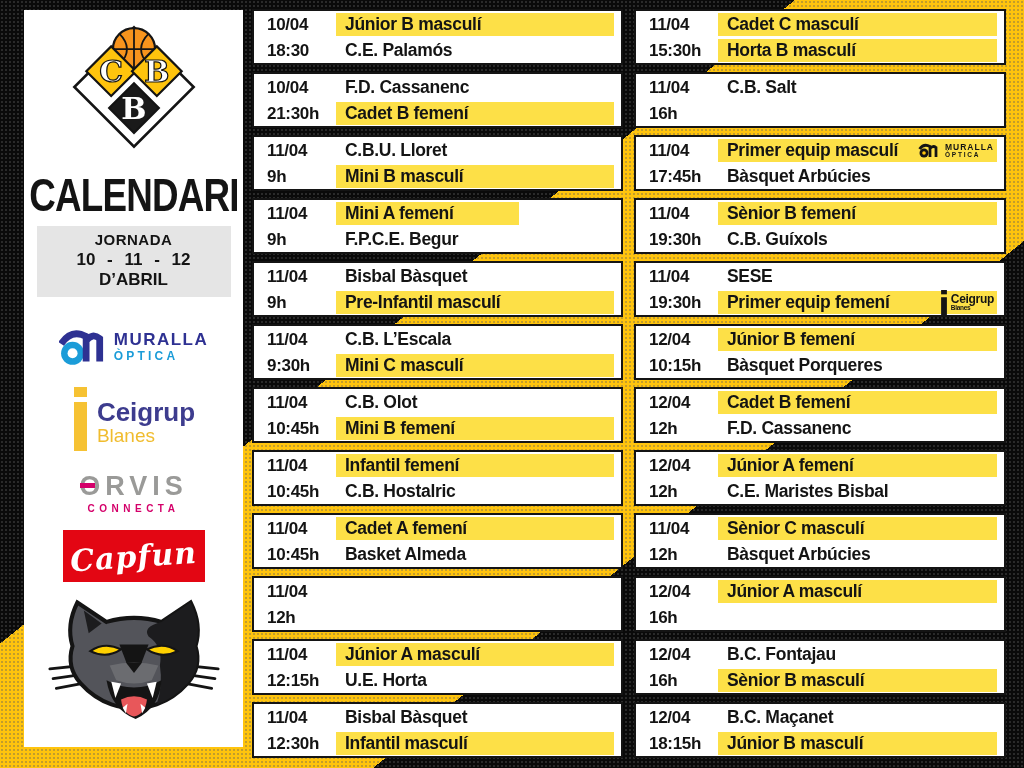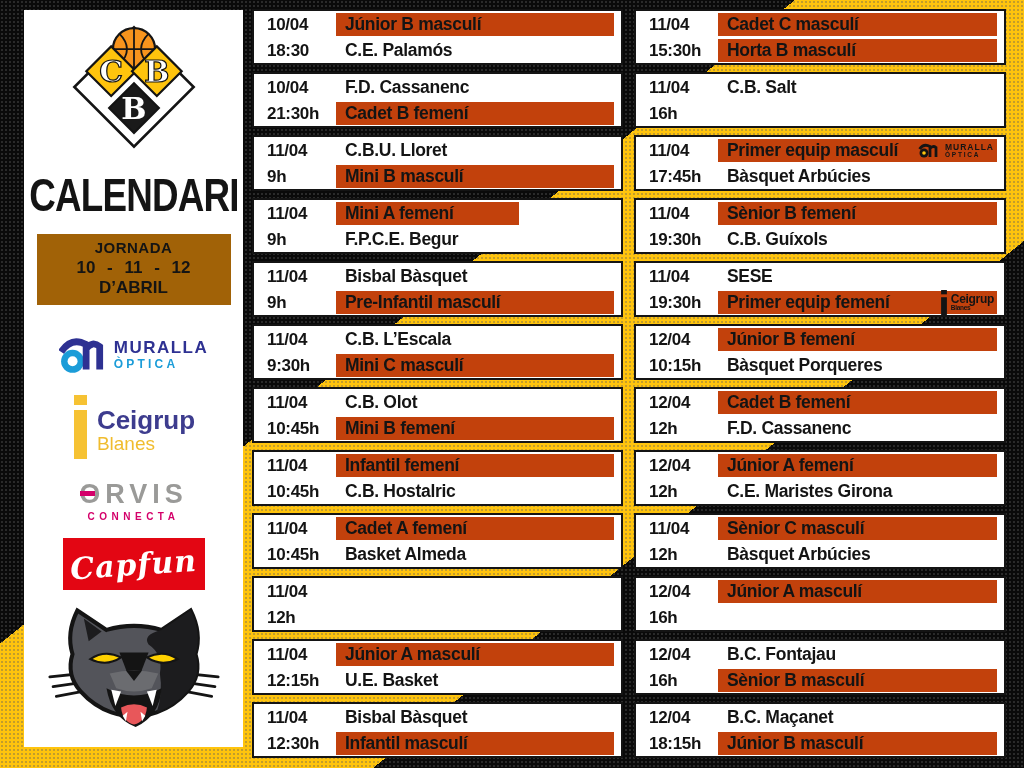--- a/index.html
+++ b/index.html
@@ -27,21 +27,21 @@
   .sidebar {
     position:absolute; left:24px; top:10px; width:219px; height:737px;
     background:#fff; display:flex; flex-direction:column; align-items:center;
   }
   .crest { margin-top:12px; }
   .calendari {
     margin-top:16px; font-size:46px; font-weight:bold; color:#141414;
     letter-spacing:-1px; transform:scaleX(.80); transform-origin:center; white-space:nowrap;
   }
   .jornada {
-    margin-top:12px; background:#a16207; width:194px; text-align:center;
+    margin-top:4px; background:#e5e5e5; width:194px; text-align:center;
     padding:5px 0 7px; color:#141414;
   }
   .jornada .j1 { display:block; font-size:15px; font-weight:bold; letter-spacing:.5px; }
   .jornada .j2 { display:block; font-size:17px; font-weight:bold; word-spacing:7px; margin-top:2px; }
 
   .sponsor { display:flex; align-items:center; justify-content:center; }
   .sp-muralla { margin-top:30px; gap:7px; }
   .mur-txt { display:flex; flex-direction:column; line-height:1.1; }
   .mur-name { color:#2e3192; font-weight:bold; font-size:17px; letter-spacing:1.5px; }
   .mur-sub  { color:#1b9cd8; font-size:12px; font-weight:bold; letter-spacing:3.2px; }
@@ -74,21 +74,21 @@
   }
   .when {
     width:82px; padding-left:13px; display:flex; flex-direction:column; gap:3px;
     font-size:17px; font-weight:bold; color:#141414; line-height:23px; letter-spacing:-.3px;
   }
   .teams { flex:1; display:flex; flex-direction:column; gap:3px; padding-right:7px; }
   .team {
     height:23px; display:flex; align-items:center; padding-left:9px;
     font-size:17.5px; font-weight:bold; color:#141414; letter-spacing:-.3px; white-space:nowrap;
   }
-  .team.hl { background:#c2410c; }
+  .team.hl { background:#fde047; }
   .team.short { width:66%; }
 
   .badge { margin-left:auto; display:flex; align-items:center; gap:3px; padding-right:3px; }
   .btxt { display:flex; flex-direction:column; line-height:1; color:#141414; }
   .badge-muralla .b1 { font-size:8.5px; font-weight:bold; letter-spacing:1px; }
   .badge-muralla .b2 { font-size:6.5px; font-weight:bold; letter-spacing:1.8px; }
   .badge-ceigrup .b1 { font-size:12px; font-weight:bold; }
   .badge-ceigrup .b2 { font-size:6.5px; font-weight:bold; }
 </style>
 </head>
@@ -315,21 +315,21 @@
     <div class="card">
     <div class="when">
       <span class="date">11/04</span>
       <span class="time">12:15h</span>
     </div>
     <div class="teams">
         <div class="team hl">
           <span class="tname">Júnior A masculí</span>
         </div>
         <div class="team">
-          <span class="tname">U.E. Basket</span>
+          <span class="tname">U.E. Horta</span>
         </div>
       </div>
   </div>
     <div class="card">
     <div class="when">
       <span class="date">11/04</span>
       <span class="time">12:30h</span>
     </div>
     <div class="teams">
         <div class="team">
@@ -461,21 +461,21 @@
     <div class="card">
     <div class="when">
       <span class="date">12/04</span>
       <span class="time">12h</span>
     </div>
     <div class="teams">
         <div class="team hl">
           <span class="tname">Júnior A femení</span>
         </div>
         <div class="team">
-          <span class="tname">C.E. Maristes Girona</span>
+          <span class="tname">C.E. Maristes Bisbal</span>
         </div>
       </div>
   </div>
     <div class="card">
     <div class="when">
       <span class="date">11/04</span>
       <span class="time">12h</span>
     </div>
     <div class="teams">
         <div class="team hl">

